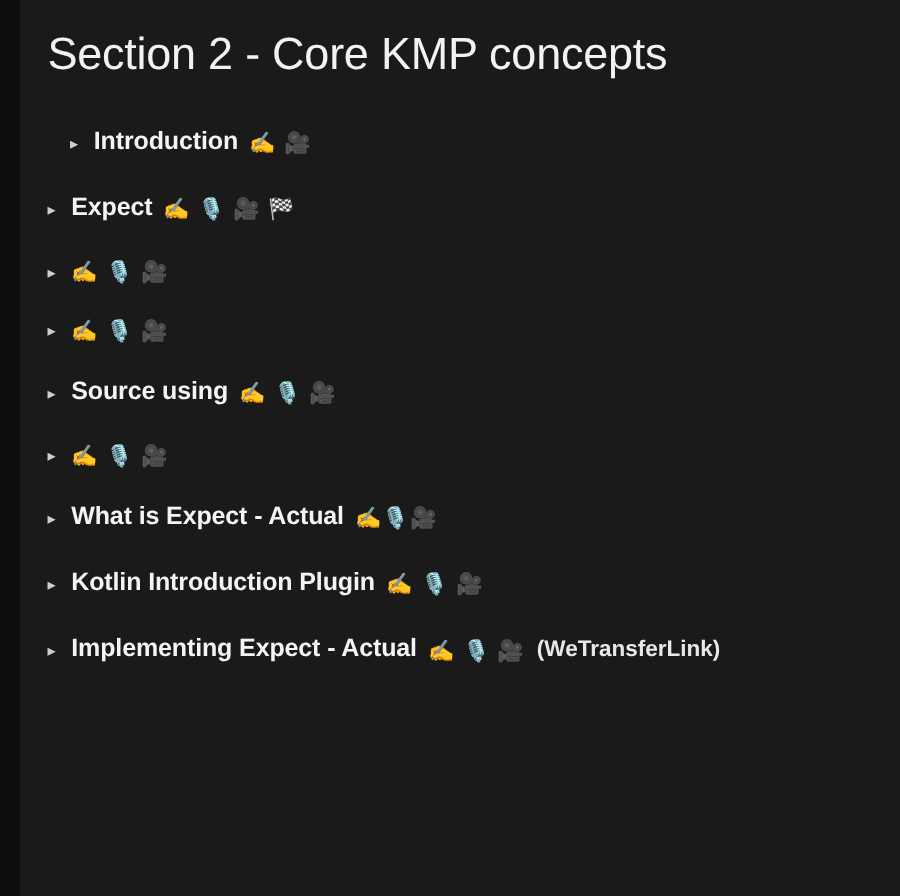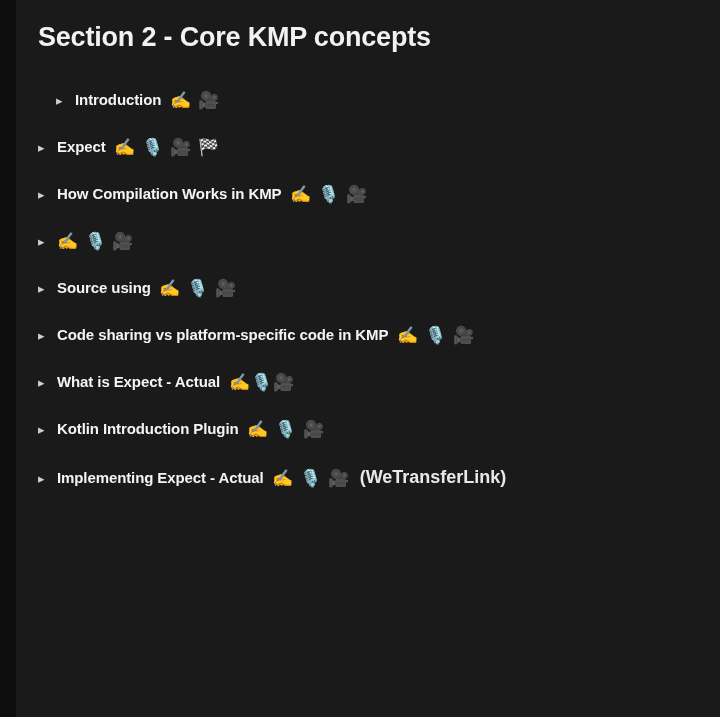--- a/index.html
+++ b/index.html
@@ -32,22 +32,22 @@
     position: absolute;
     left: 16px;
     top: 0;
     right: 0;
     bottom: 0;
     padding: 22px 0 0 22px;
     box-sizing: border-box;
   }
   .doc-title {
     color: #f2f2f2;
-    font-size: 27px;
-    font-weight: bold;
+    font-size: 36px;
+    font-weight: normal;
     letter-spacing: -0.2px;
     margin: 0 0 38px 0;
     white-space: nowrap;
   }
   .outline {
     display: block;
   }
   .outline-item {
     display: flex;
     align-items: center;
@@ -58,21 +58,21 @@
   .bullet {
     color: #cfcfcf;
     font-size: 13px;
     line-height: 1;
     width: 10px;
     flex: 0 0 10px;
     transform: translateY(1px);
   }
   .item-text {
     color: #f4f4f4;
-    font-size: 15px;
+    font-size: 20px;
     font-weight: bold;
     letter-spacing: -0.1px;
   }
   .emoji {
     font-size: 17px;
     line-height: 1;
     letter-spacing: 1px;
     transform: translateY(1px);
   }
   .link-tag {
@@ -106,38 +106,36 @@
       </div>
 
       <div class="outline-item">
         <span class="bullet">▸</span>
         <span class="item-text">Expect</span>
         <span class="emoji">✍️ 🎙️ 🎥 🏁</span>
       </div>
 
       <div class="outline-item">
         <span class="bullet">▸</span>
-        <span class="item-text">How Compilation Works in KMP</span>
         <span class="emoji">✍️ 🎙️ 🎥</span>
       </div>
 
       <div class="outline-item">
         <span class="bullet">▸</span>
         <span class="emoji">✍️ 🎙️ 🎥</span>
       </div>
 
       <div class="outline-item">
         <span class="bullet">▸</span>
         <span class="item-text">Source using</span>
         <span class="emoji">✍️ 🎙️ 🎥</span>
       </div>
 
       <div class="outline-item">
         <span class="bullet">▸</span>
-        <span class="item-text">Code sharing vs platform-specific code in KMP</span>
         <span class="emoji">✍️ 🎙️ 🎥</span>
       </div>
 
       <div class="outline-item">
         <span class="bullet">▸</span>
         <span class="item-text">What is Expect - Actual</span>
         <span class="emoji">✍️🎙️🎥</span>
       </div>
 
       <div class="outline-item">

